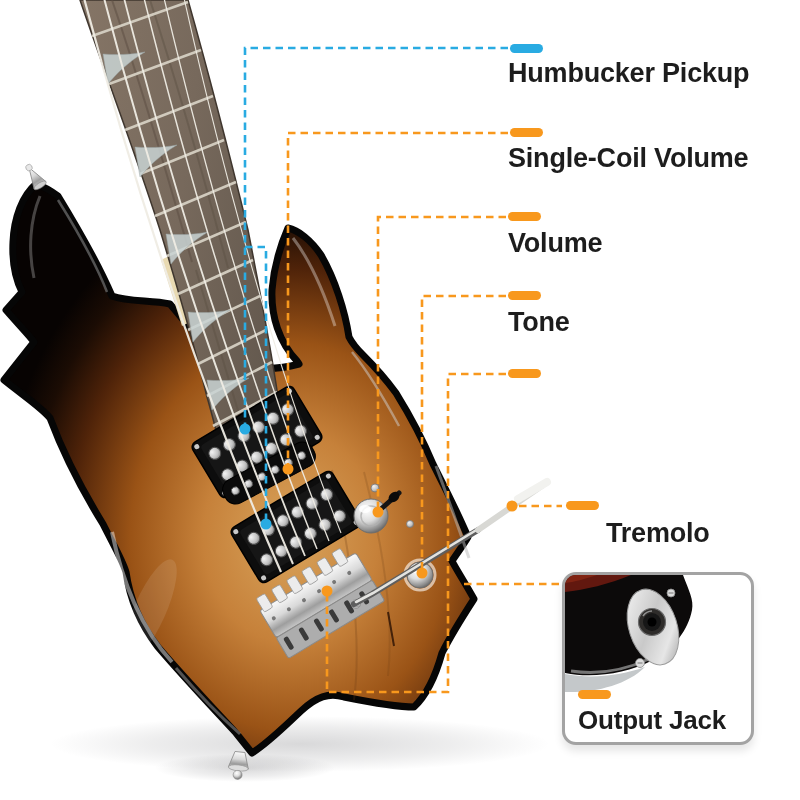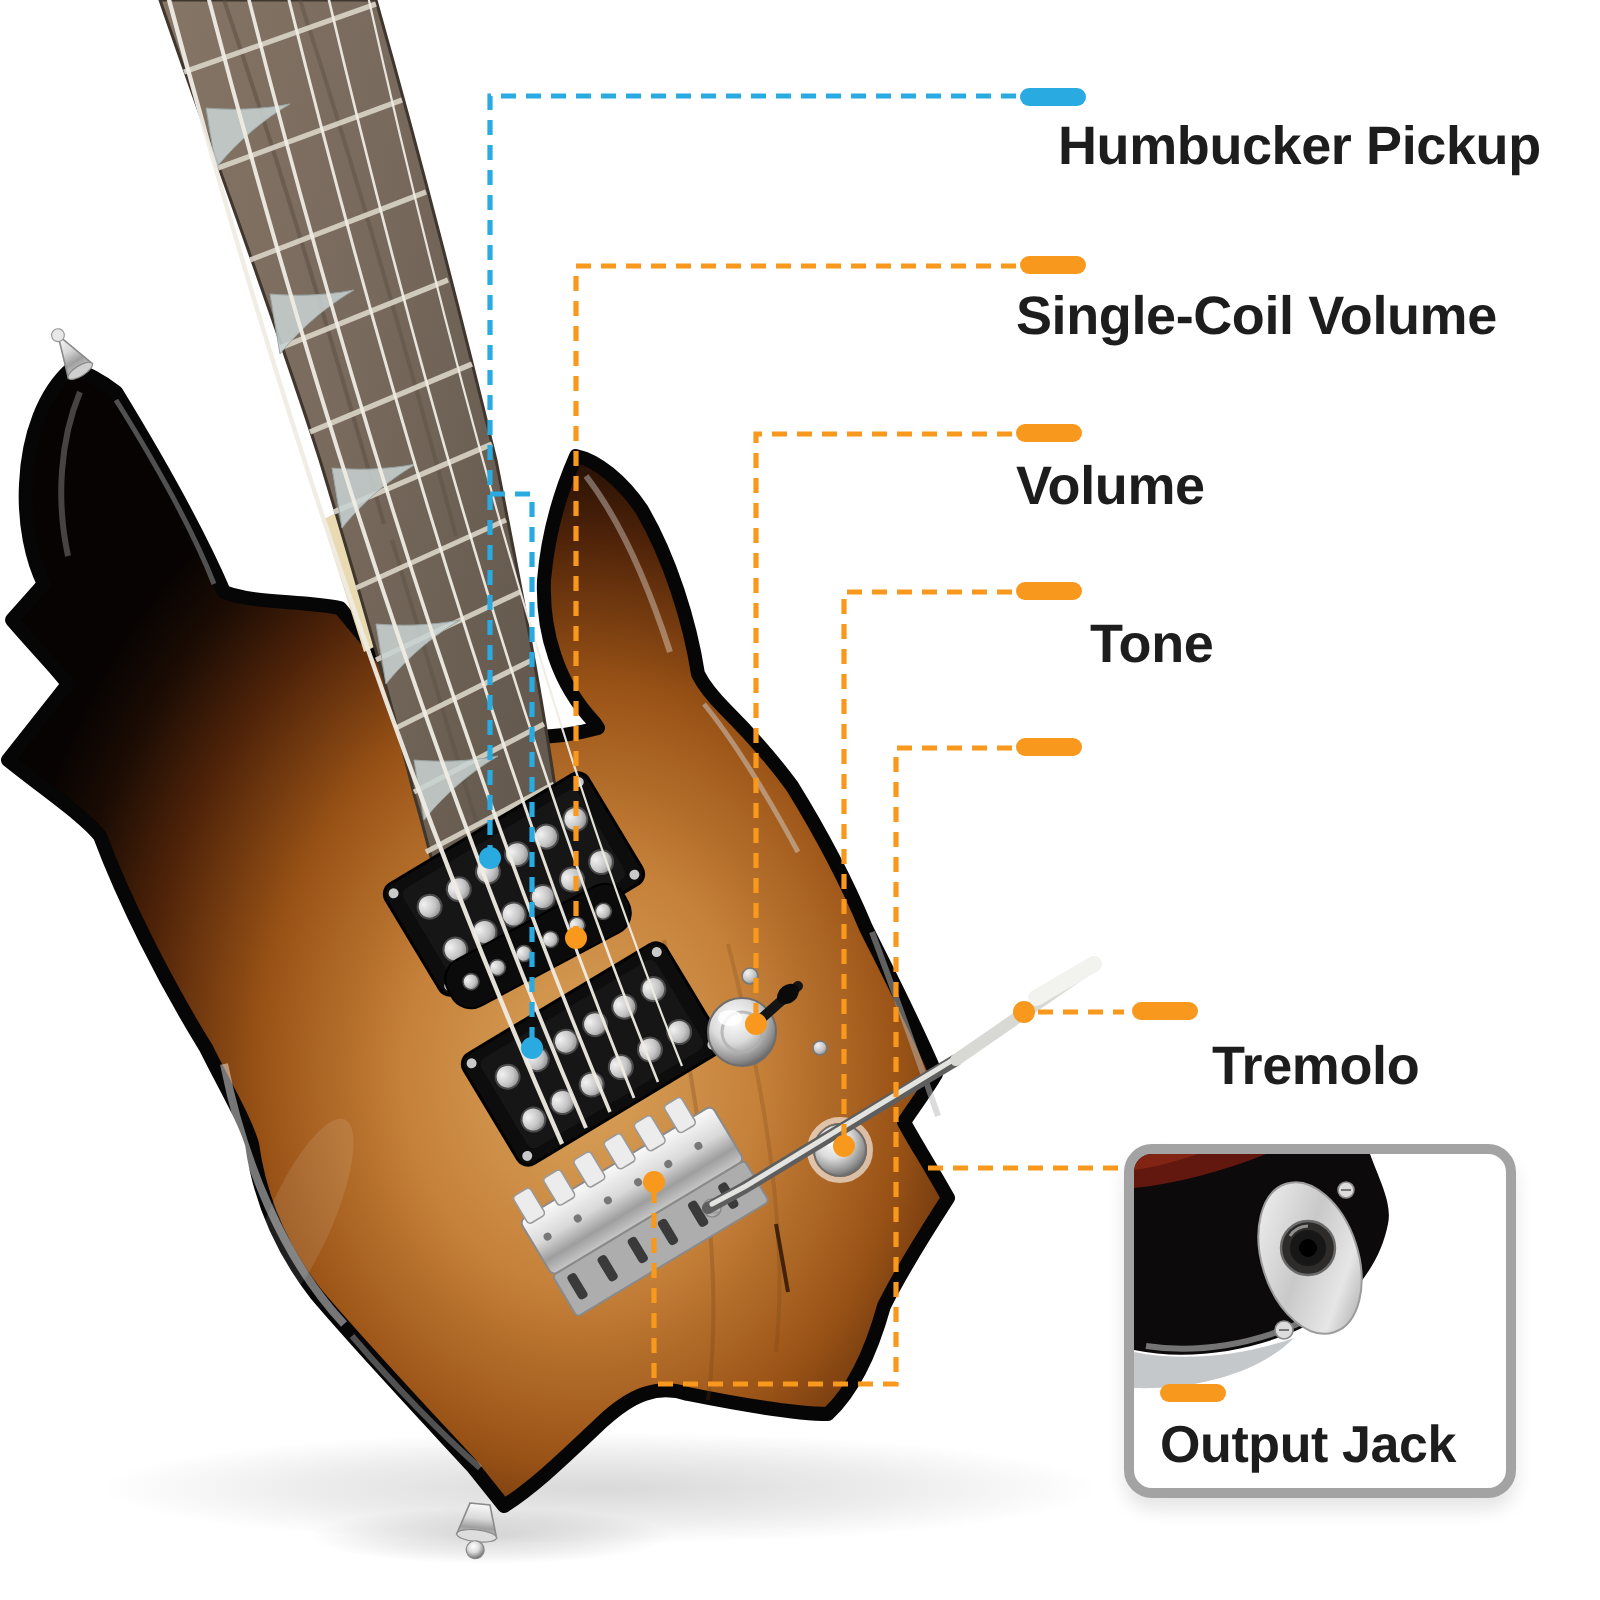--- a/index.html
+++ b/index.html
@@ -6,21 +6,21 @@
   #canvas{position:relative;width:800px;height:800px;background:#fff;overflow:hidden;
           font-family:"Liberation Sans",sans-serif;}
   svg{display:block;}
   .layer{position:absolute;left:0;top:0;}
   .marker{position:absolute;width:33px;height:9px;border-radius:5px;}
   .m-blue{background:#29ABE2;}
   .m-orange{background:#F8981D;}
   .co-label{position:absolute;font-weight:700;font-size:27px;line-height:30px;
             color:#1D1D1D;white-space:nowrap;letter-spacing:-0.2px;}
   #inset{position:absolute;left:562px;top:572px;width:186px;height:167px;
-         background:#fff;border:5px solid #a3a3a3;border-radius:14px;overflow:hidden;
+         background:#fff;border:3px solid #a3a3a3;border-radius:14px;overflow:hidden;
          box-shadow:0 6px 9px rgba(0,0,0,0.10);}
   #inset .marker{left:13px;top:115px;}
   #inset .co-label{left:13px;top:130px;font-size:26px;}
 </style>
 </head>
 <body>
 
 <div id="canvas">
 
   <svg class="layer" width="800" height="800" viewBox="0 0 800 800">
@@ -313,36 +313,36 @@
       <circle cx="288" cy="469" r="5.5" fill="#F8981D"></circle>
       <circle cx="378" cy="512" r="5.5" fill="#F8981D"></circle>
       <circle cx="422" cy="573" r="5.5" fill="#F8981D"></circle>
       <circle cx="327" cy="591" r="5.5" fill="#F8981D"></circle>
       <circle cx="512" cy="506" r="5.5" fill="#F8981D"></circle>
     </g>
   </svg>
 
   <div>
     <div class="marker m-blue" style="left:510px;top:44px;"></div>
-    <div class="co-label" style="left:529px;top:58px;">Humbucker Pickup</div>
+    <div class="co-label" style="left:508px;top:58px;">Humbucker Pickup</div>
   </div>
 
   <div>
     <div class="marker m-orange" style="left:510px;top:128px;"></div>
     <div class="co-label" style="left:508px;top:143px;">Single-Coil Volume</div>
   </div>
 
   <div>
     <div class="marker m-orange" style="left:508px;top:212px;"></div>
     <div class="co-label" style="left:508px;top:228px;">Volume</div>
   </div>
 
   <div>
     <div class="marker m-orange" style="left:508px;top:291px;"></div>
-    <div class="co-label" style="left:508px;top:307px;margin-left:37px;">Tone</div>
+    <div class="co-label" style="left:508px;top:307px;">Tone</div>
   </div>
 
   <div>
     <div class="marker m-orange" style="left:508px;top:369px;"></div>
     <div class="co-label" style="left:508px;top:386px;">
       <br>
     </div>
   </div>
 
   <div>

